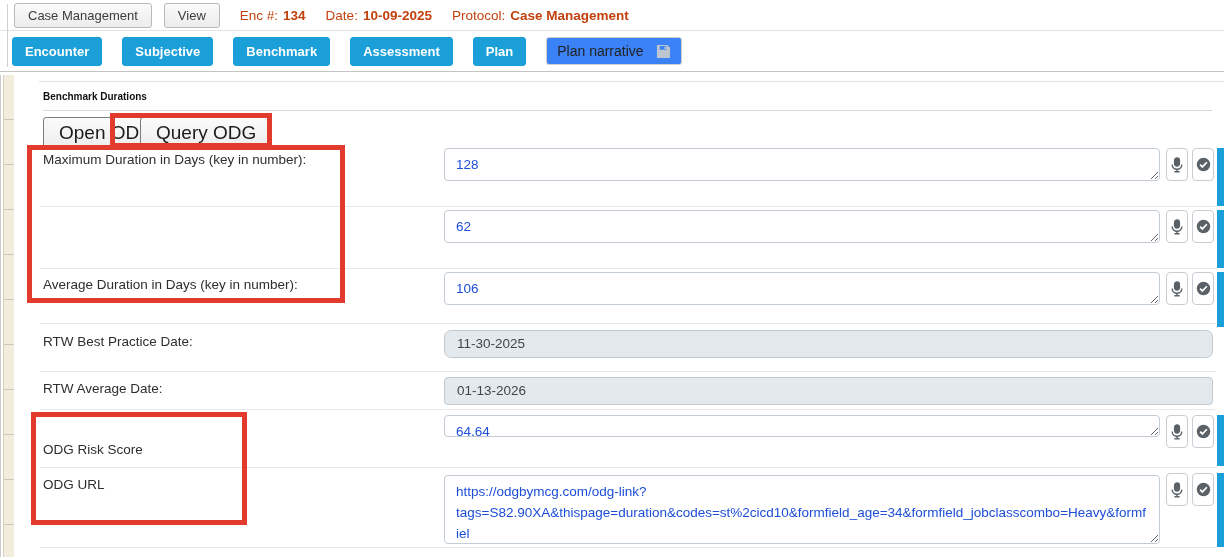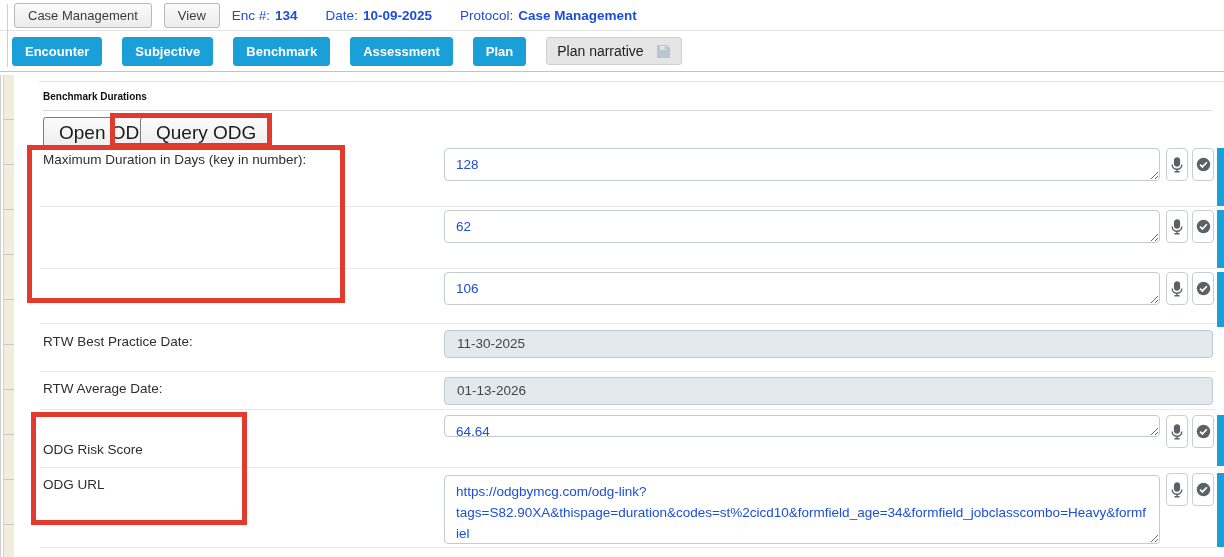--- a/index.html
+++ b/index.html
@@ -6,31 +6,31 @@
   html,body { width:1224px; height:557px; background:#ffffff;
     font-family:"Liberation Sans", sans-serif; font-size:13px; color:#333; overflow:hidden; }
   .page { position:relative; width:1224px; height:557px; background:#fff; }
 
   
   .hdr1 { position:absolute; left:0; top:0; width:1224px; height:31px;
     display:flex; align-items:center; gap:12px; padding-left:14px;
     border-bottom:1px solid #e3e3e3; background:#fff; }
   .gbtn { background:linear-gradient(#fafafa,#ececec); border:1px solid #b9b9b9;
     border-radius:3px; padding:4px 13px; font-size:13px; color:#3c3c3c; cursor:pointer; }
-  .hinfo { display:flex; align-items:center; gap:14px; margin-left:0; font-size:13.5px; color:#1d4ed8; }
+  .hinfo { display:flex; align-items:center; gap:6px; margin-left:8px; font-size:13.5px; color:#c2410c; }
   .hinfo b { font-weight:bold; }
   .hpair { display:flex; gap:5px; margin-right:14px; }
 
   
   .hdr2 { position:absolute; left:0; top:31px; width:1224px; height:41px;
     display:flex; align-items:center; gap:20px; padding-left:12px;
     border-bottom:1px solid #c3c3c3; background:#fff; }
   .tab { background:#1a9fd9; color:#fff; font-weight:bold; font-size:13px;
     border:1px solid #1a9fd9; border-radius:3px; padding:6px 12px; cursor:pointer; }
-  .narr { background:#e5e5e5; border:1px solid #cfcfcf; border-radius:3px;
+  .narr { background:#3b82f6; border:1px solid #cfcfcf; border-radius:3px;
     padding:5px 10px; display:flex; align-items:center; gap:12px;
     font-size:14px; color:#222; cursor:pointer; }
 
   .vline-hdr { position:absolute; left:7px; top:4px; width:1px; height:63px; background:#cfcfcf; }
 
   
   .rail { position:absolute; left:3px; top:75px; width:11px; height:482px;
     background:repeating-linear-gradient(180deg,#f1ecdc 0px,#f1ecdc 44px,#c9c6bc 44px,#c9c6bc 45px);
     border-left:1px solid #d6d2c4; }
   .rail-edge { position:absolute; left:0; top:75px; width:1px; height:482px; background:#cccccc; }
@@ -146,41 +146,42 @@
   </div>
   <div class="icon-btn" style="left:1192px; top:210px;">
     <svg width="15" height="15" viewBox="0 0 16 16">
         <circle cx="8" cy="8" r="7.2" fill="#5a6268"></circle>
         <path d="M4.4 8.2l2.4 2.4 4.8-5" stroke="#fff" stroke-width="1.8" fill="none"></path>
       </svg>
   </div>
   <div class="bluebar" style="top:210px; height:58px;"></div>
   <div class="sep" style="top:268px;"></div>
 
+  <div class="flabel" style="top:277px;">Average Duration in Days (key in number):</div>
   <textarea class="ta" style="top: 272px; height: 33px;">106</textarea>
   <div class="icon-btn" style="left:1166px; top:272px;">
     <svg width="12" height="16" viewBox="0 0 12 16">
         <g fill="none" stroke="#5a6268" stroke-width="1.4">
           <rect x="3.6" y="1" width="4.8" height="8" rx="2.4" fill="#5a6268"></rect>
           <path d="M1.2 7.5a4.8 4.8 0 0 0 9.6 0"></path>
           <path d="M6 12.3v2.2M3.4 14.8h5.2"></path>
         </g>
       </svg>
   </div>
   <div class="icon-btn" style="left:1192px; top:272px;">
     <svg width="15" height="15" viewBox="0 0 16 16">
         <circle cx="8" cy="8" r="7.2" fill="#5a6268"></circle>
         <path d="M4.4 8.2l2.4 2.4 4.8-5" stroke="#fff" stroke-width="1.8" fill="none"></path>
       </svg>
   </div>
   <div class="bluebar" style="top:272px; height:55px;"></div>
   <div class="sep" style="top:323px;"></div>
 
   <div class="flabel" style="top:334px;">RTW Best Practice Date:</div>
-  <div class="ro" style="top:330px;">11-30-2025</div>
+  <div class="ro" style="top:330px;border-radius:7px;">11-30-2025</div>
   <div class="sep" style="top:371px;"></div>
 
   <div class="flabel" style="top:381px;">RTW Average Date:</div>
   <div class="ro" style="top:377px;">01-13-2026</div>
   <div class="sep" style="top:409px;"></div>
 
   <div class="flabel" style="top:442px;">ODG Risk Score</div>
   <textarea class="ta" style="top: 415px; height: 22px;">64.64</textarea>
   <div class="icon-btn" style="left:1166px; top:415px;">
     <svg width="12" height="16" viewBox="0 0 12 16">

